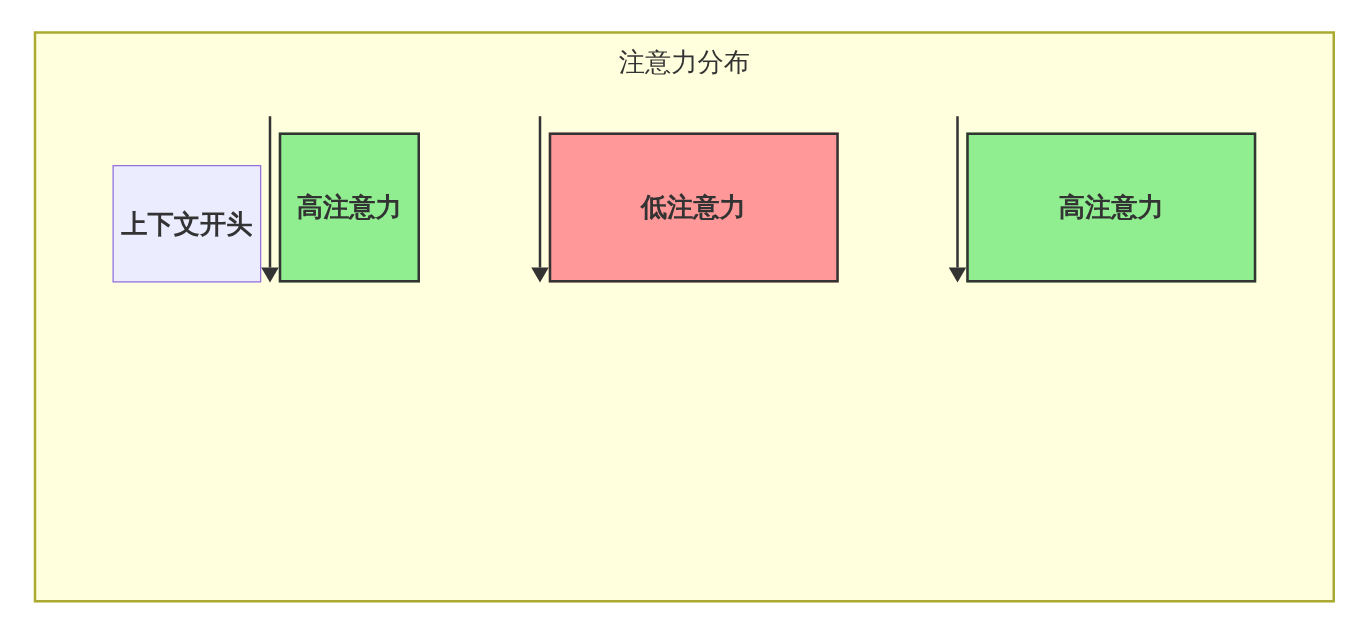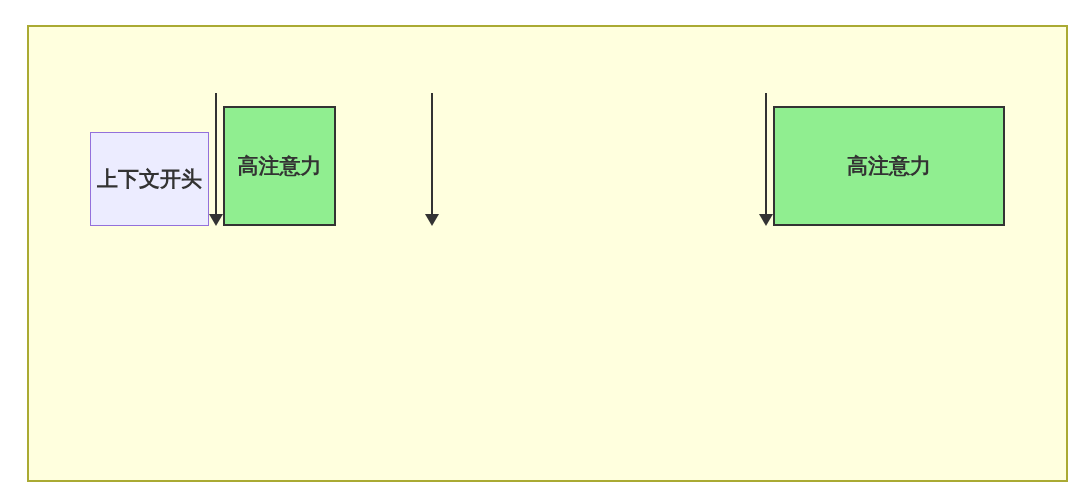--- a/index.html
+++ b/index.html
@@ -85,37 +85,39 @@
     border: 2px solid var(--result-border, #333333);
   }
   .result-high { background: var(--high-bg, #90ee90); }
   .result-low  { background: var(--low-bg, #ff9999); }
 </style>
 </head>
 <body>
 
 <div class="stage">
   <div class="subgraph">
+    <div class="diagram-title">注意力分布</div>
 
     <div class="columns">
 
       <div class="column">
         <div class="node top-node">上下文开头</div>
         <div class="edge">
           <div class="edge-line"></div>
           <div class="edge-head"></div>
         </div>
         <div class="node result-node result-high">高注意力</div>
       </div>
 
       <div class="column">
         <div class="edge">
           <div class="edge-line"></div>
           <div class="edge-head"></div>
         </div>
+        <div class="node result-node result-low">低注意力</div>
       </div>
 
       <div class="column">
         <div class="edge">
           <div class="edge-line"></div>
           <div class="edge-head"></div>
         </div>
         <div class="node result-node result-high">高注意力</div>
       </div>
 

